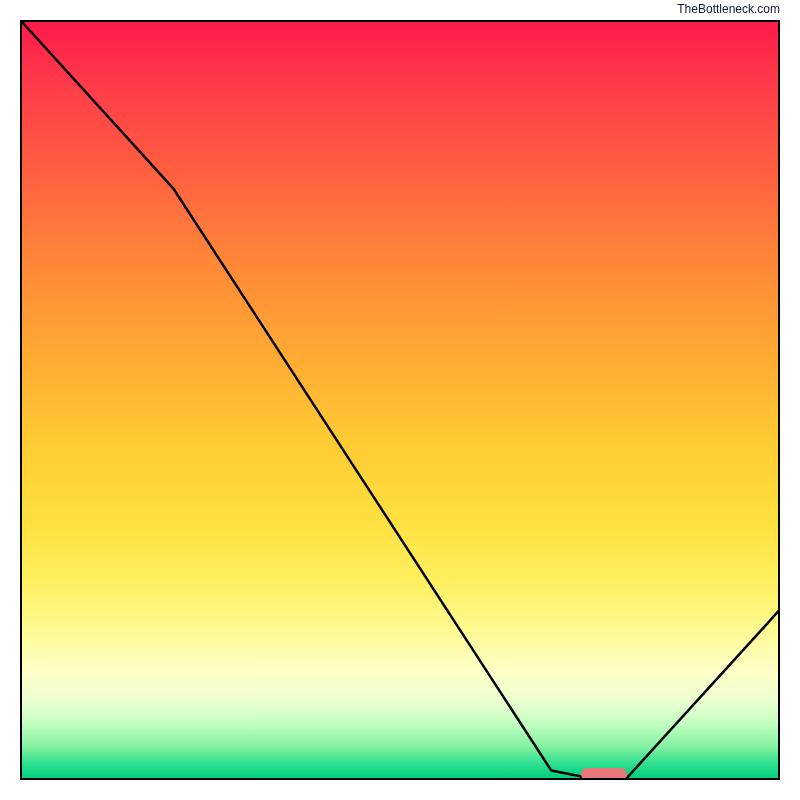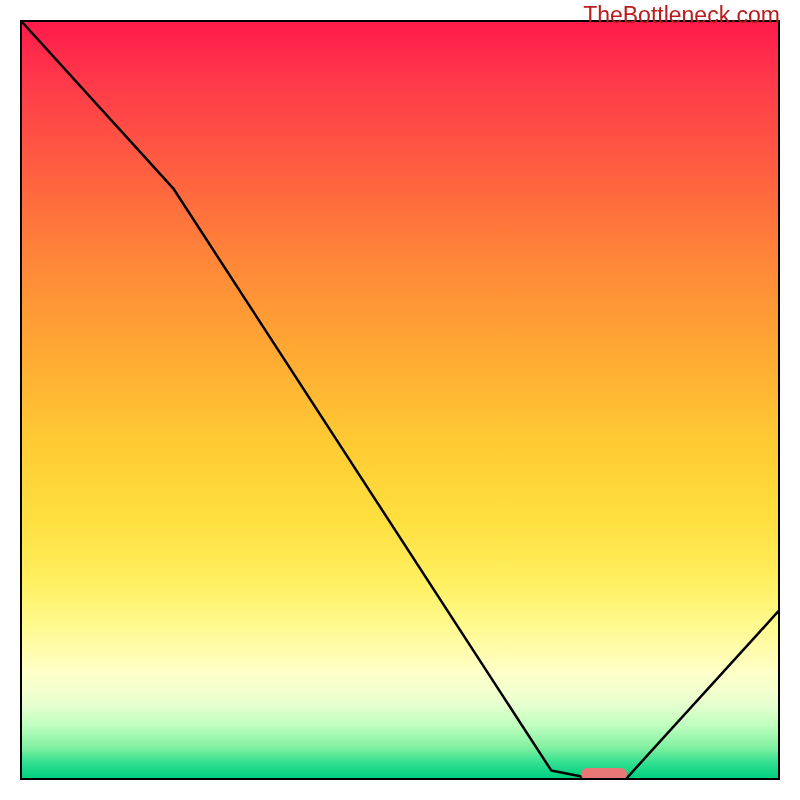--- a/index.html
+++ b/index.html
@@ -8,22 +8,22 @@
     width: 800px;
     height: 800px;
     background: #ffffff;
     position: relative;
     font-family: Arial, sans-serif;
   }
   .watermark {
     position: absolute;
     top: 2px;
     right: 20px;
-    color: #b91c1c;
-    font-size: 23px;
+    color: #0f172a;
+    font-size: 12px;
     font-weight: 500;
     z-index: 10;
   }
   .chart-outer {
     position: absolute;
     left: 20px;
     top: 20px;
     width: 760px;
     height: 760px;
     border: 2px solid #000;

